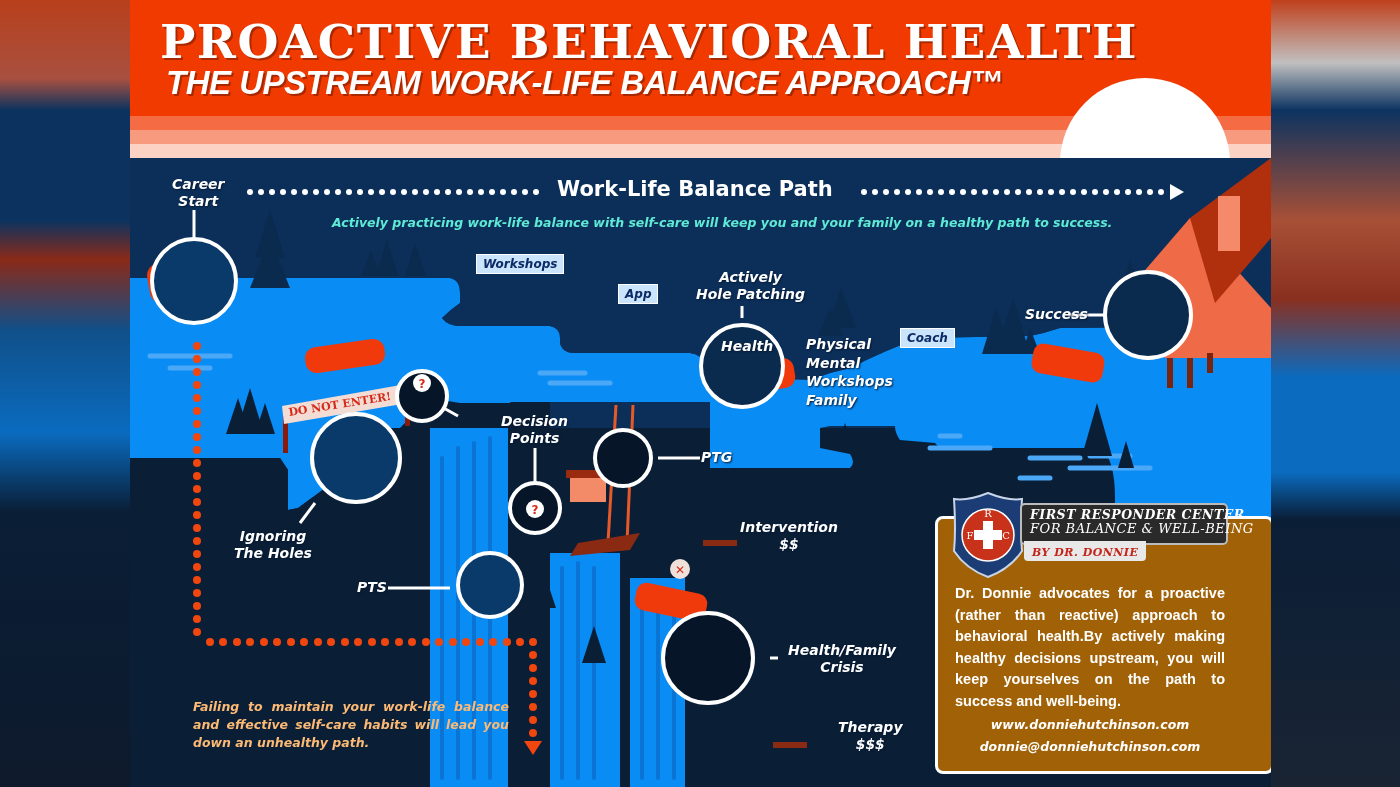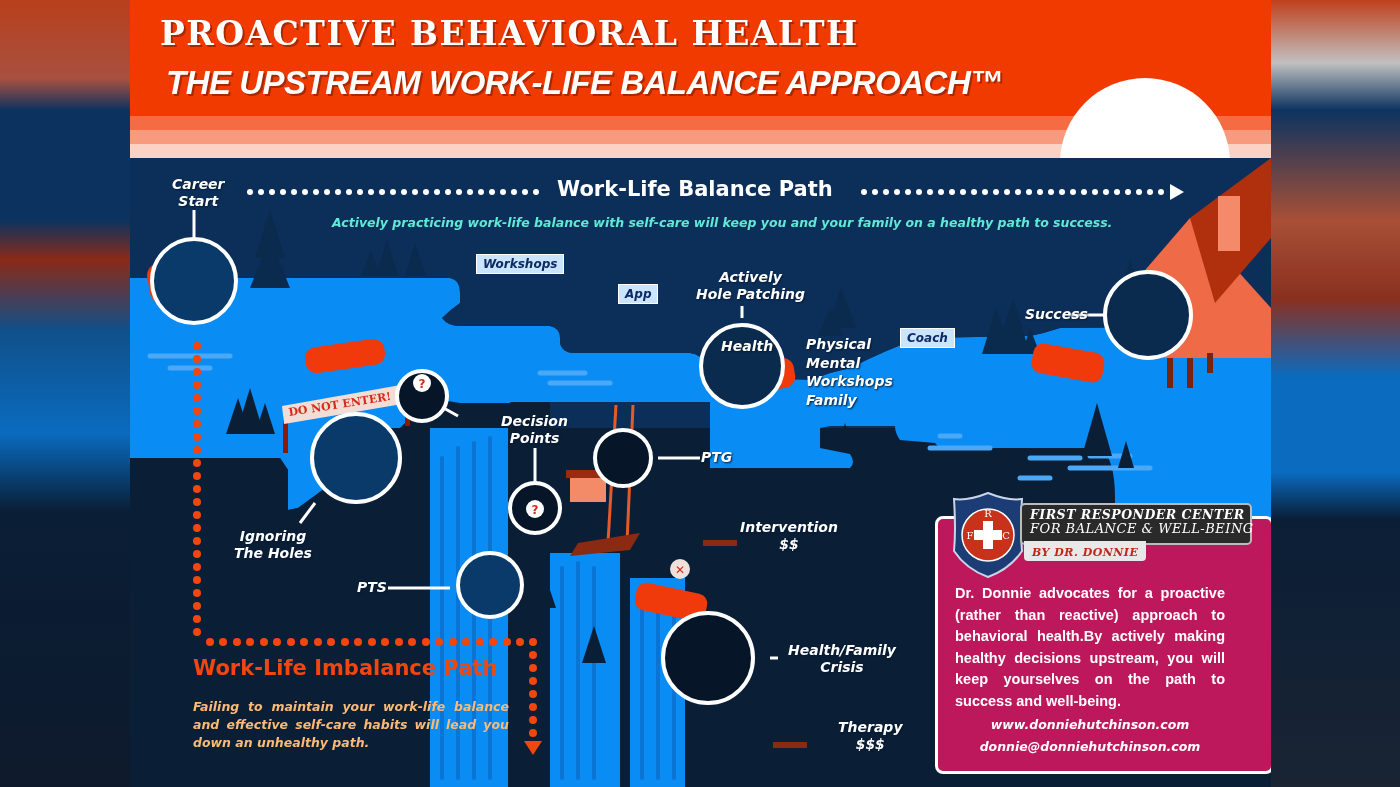--- a/index.html
+++ b/index.html
@@ -11,42 +11,42 @@
   .blur-right { left: 1271px; width: 129px; background: linear-gradient(180deg, #c0401c 0%, #c0c0c0 8%, #0c3360 14%, #a85036 28%, #8a3020 38%, #0a6bbf 48%, #0a6bbf 60%, #0a1e36 66%, #1a2433 100%); }
 
   .poster { position: absolute; left: 130px; top: 0; width: 1141px; height: 787px; overflow: hidden; background: #0c2f5a; }
 
   .header { position: absolute; left: 0; top: 0; width: 1141px; height: 158px; background: #f03a00; overflow: hidden; }
   .stripe { position: absolute; left: 0; width: 1141px; }
   .stripe.s1 { top: 116px; height: 14px; background: #f46b44; }
   .stripe.s2 { top: 130px; height: 14px; background: #f89a7e; }
   .stripe.s3 { top: 144px; height: 14px; background: #fcd2c4; }
   .sun { position: absolute; left: 930px; top: 78px; width: 170px; height: 170px; border-radius: 50%; background: #ffffff; }
-  .title-main { position: absolute; left: 30px; top: 14px; font-family: "DejaVu Serif", serif; font-weight: bold; font-size: 33px; color: #fff; letter-spacing: 1.5px; text-shadow: 2px 2px 0 #a82800; white-space: nowrap; }
+  .title-main { position: absolute; left: 30px; top: 14px; font-family: "DejaVu Serif", serif; font-weight: bold; font-size: 47px; color: #fff; letter-spacing: 1.5px; text-shadow: 2px 2px 0 #a82800; white-space: nowrap; }
   .title-sub { position: absolute; left: 36px; top: 64px; font-family: "Liberation Sans", sans-serif; font-weight: bold; font-style: italic; font-size: 33px; color: #ffffff; letter-spacing: -0.5px; text-shadow: 2px 2px 0 #a82800; white-space: nowrap; }
 
   .scene { position: absolute; left: 0; top: 158px; width: 1141px; height: 629px; background: #0c2f5a; }
   .scene svg { position: absolute; left: 0; top: 0; }
 
   .lbl { position: absolute; color: #fff; font-family: "DejaVu Sans", sans-serif; font-style: italic; font-weight: bold; font-size: 14px; line-height: 17px; text-align: center; text-shadow: 1px 1px 2px #061a33; white-space: nowrap; }
   .lbl.left { text-align: left; }
   .sign { position: absolute; background: #c9e4fb; color: #0b2a66; font-family: "DejaVu Sans", sans-serif; font-style: italic; font-weight: bold; font-size: 12px; padding: 2px 6px; border: 1px solid #ffffff; }
 
   .wlb-title { position: absolute; left: 427px; top: 19px; color: #fff; font-family: "DejaVu Sans", sans-serif; font-size: 21px; font-weight: bold; white-space: nowrap; }
   .wlb-desc { position: absolute; left: 202px; top: 57px; color: #5eead4; font-family: "DejaVu Sans", sans-serif; font-style: italic; font-weight: bold; font-size: 12.5px; white-space: nowrap; }
 
   .imb-title { position: absolute; left: 63px; top: 498px; color: #f2460f; font-family: "DejaVu Sans", sans-serif; font-weight: bold; font-size: 21px; white-space: nowrap; }
   .imb-desc { position: absolute; left: 63px; top: 540px; width: 316px; color: #fdba74; font-family: "DejaVu Sans", sans-serif; font-style: italic; font-weight: bold; font-size: 12.5px; line-height: 18px; text-align: justify; }
 
-  .info-box { position: absolute; left: 805px; top: 358px; width: 339px; height: 258px; background: #be185d; border: 3px solid #ffffff; border-radius: 8px; }
+  .info-box { position: absolute; left: 805px; top: 358px; width: 339px; height: 258px; background: #a16207; border: 3px solid #ffffff; border-radius: 8px; }
   .info-text { position: absolute; left: 17px; top: 64px; width: 270px; color: #fff; font-family: "Liberation Sans", sans-serif; font-size: 14.5px; line-height: 21.5px; text-align: justify; font-weight: bold; }
   .info-link { position: absolute; left: 0; width: 304px; text-align: center; color: #fff; font-family: "DejaVu Sans", sans-serif; font-style: italic; font-size: 12.5px; font-weight: bold; }
 
   .badge { position: absolute; left: 820px; top: 333px; width: 76px; height: 88px; }
-  .banner { position: absolute; left: 890px; top: 345px; width: 232px; height: 42px; background: #2a2a2a; border: 2px solid #bbbbbb; border-radius: 5px; }
+  .banner { position: absolute; left: 890px; top: 345px; width: 208px; height: 42px; background: #2a2a2a; border: 2px solid #bbbbbb; border-radius: 5px; }
   .banner-t1 { position: absolute; left: 8px; top: 2px; color: #fff; font-family: "DejaVu Serif", serif; font-style: italic; font-weight: bold; font-size: 12.5px; letter-spacing: 0.5px; white-space: nowrap; }
   .banner-t2 { position: absolute; left: 8px; top: 16px; color: #fff; font-family: "DejaVu Serif", serif; font-style: italic; font-size: 13px; letter-spacing: 0.5px; white-space: nowrap; }
   .banner-sub { position: absolute; left: 894px; top: 383px; background: #e8e8e8; border-radius: 0 0 4px 4px; padding: 1px 8px; }
   .banner-sub span { color: #c2261a; font-family: "DejaVu Serif", serif; font-style: italic; font-weight: bold; font-size: 11px; letter-spacing: 0.5px; }
 </style>
 </head>
 <body>
 
 <div class="blur-side blur-left"></div>
 <div class="blur-side blur-right"></div>
@@ -371,21 +371,20 @@
       <div>Crisis</div>
     </div>
 
     <div class="lbl" style="left:708px; top:561px;">
       <div>Therapy</div>
       <div>$$$</div>
     </div>
 
     <div class="lbl" style="left:158px; top:238px; color:#d42a1a; font-family:'DejaVu Serif',serif; font-style:normal; font-size:11px; transform:rotate(-9deg); text-shadow:none;">DO NOT ENTER!</div>
 
-    <div class="imb-title">Work-Life Imbalance Path</div>
     <div class="imb-desc">Failing to maintain your work-life balance and effective self-care habits will lead you down an unhealthy path.</div>
 
     <div class="info-box">
       <div class="info-text">Dr. Donnie advocates for a proactive (rather than reactive) approach to behavioral health.By actively making healthy decisions upstream, you will keep yourselves on the path to success and well-being.</div>
       <div class="info-link" style="top:198px;">www.donniehutchinson.com</div>
       <div class="info-link" style="top:220px;">donnie@donniehutchinson.com</div>
     </div>
 
     <svg class="badge" style="left:820px; top:333px;" width="76" height="88" viewBox="0 0 76 88">
       <path d="M38,2 Q58,10 72,8 Q70,40 72,60 Q60,78 38,86 Q16,78 4,60 Q6,40 4,8 Q18,10 38,2 Z" fill="#1b3c74" stroke="#c8d4e8" stroke-width="2"></path>

